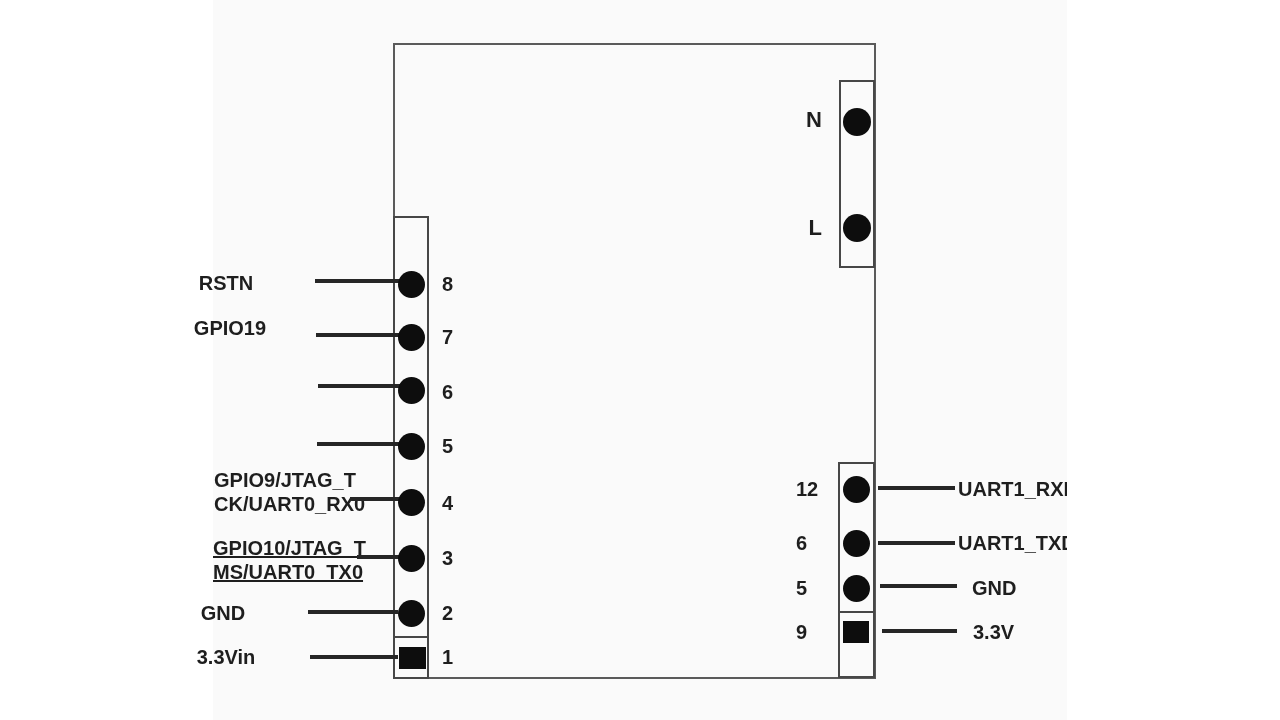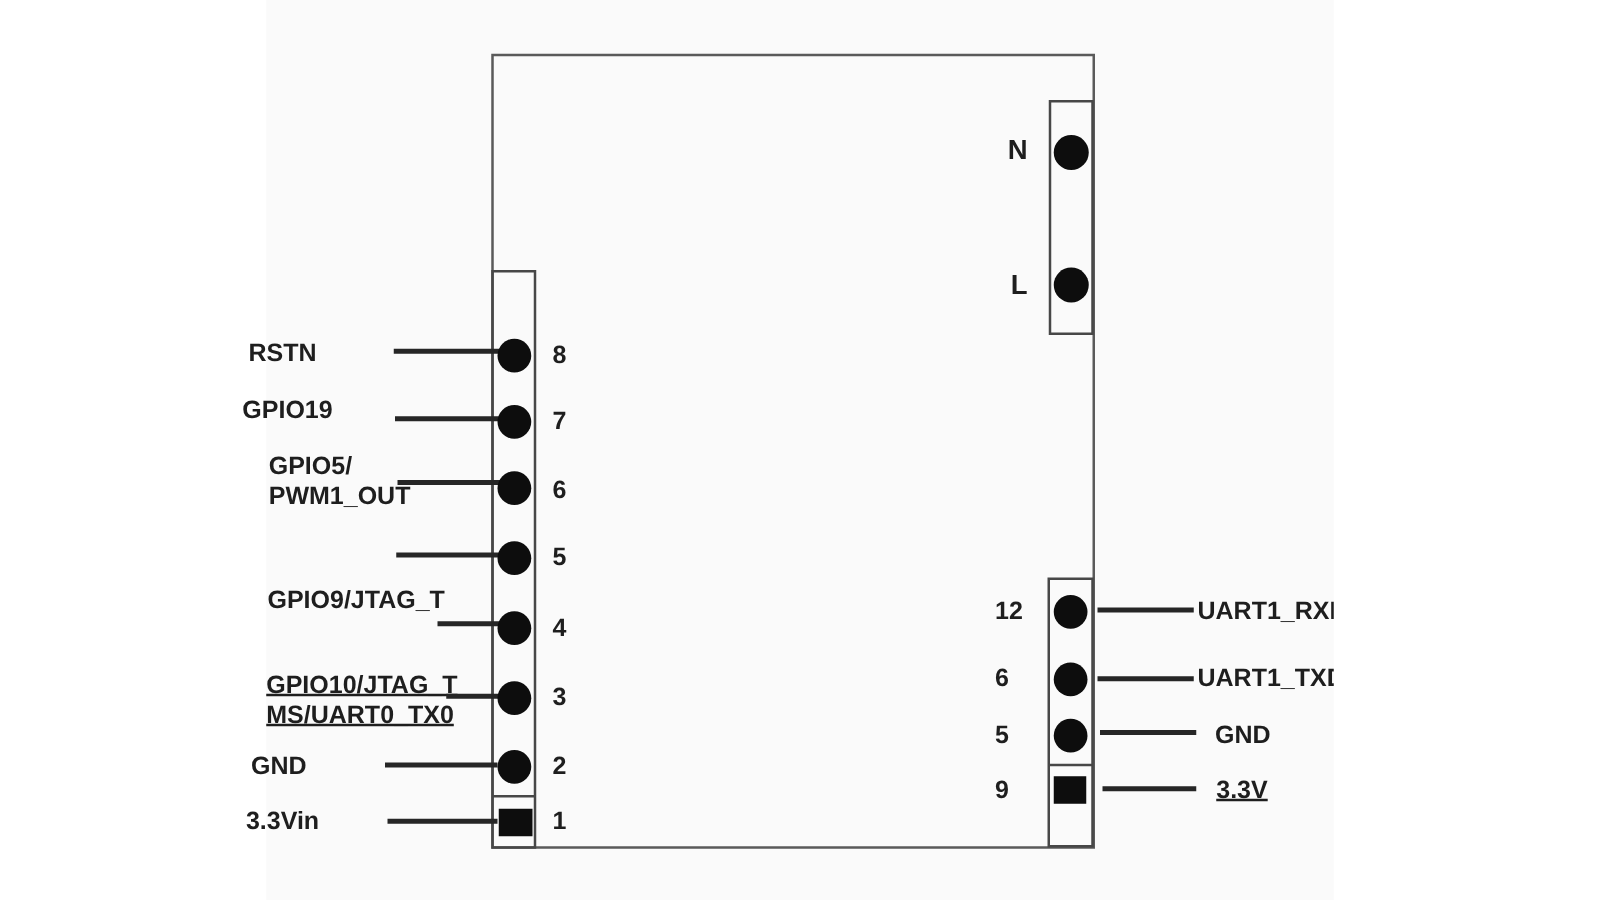--- a/index.html
+++ b/index.html
@@ -65,34 +65,31 @@
   <div class="abs lbl right-align" style="left:150px;top:271px;width:152px;">RSTN</div>
   <div class="abs leader" style="left:315px;top:279px;width:85px;"></div>
   <div class="abs pad-circle" style="left:398px;top:271px;"></div>
   <div class="abs num" style="left:442px;top:272px;">8</div>
 
   <div class="abs lbl right-align" style="left:150px;top:316px;width:160px;">GPIO19</div>
   <div class="abs leader" style="left:316px;top:333px;width:84px;"></div>
   <div class="abs pad-circle" style="left:398px;top:324px;"></div>
   <div class="abs num" style="left:442px;top:325px;">7</div>
 
-  <div class="abs lbl two-line" style="left:215px;top:361px;width:150px;">
-    <span>GPIO5/</span>
-    <span>PWM1_OUT</span>
-  </div>
   <div class="abs leader" style="left:318px;top:384px;width:82px;"></div>
   <div class="abs pad-circle" style="left:398px;top:377px;"></div>
   <div class="abs num" style="left:442px;top:380px;">6</div>
 
   <div class="abs leader" style="left:317px;top:442px;width:83px;"></div>
   <div class="abs pad-circle" style="left:398px;top:433px;"></div>
   <div class="abs num" style="left:442px;top:434px;">5</div>
 
   <div class="abs lbl two-line" style="left:214px;top:468px;width:160px;">
     <span>GPIO9/JTAG_T</span>
+    <span>CK/UART0_RX0</span>
   </div>
   <div class="abs leader" style="left:350px;top:497px;width:50px;"></div>
   <div class="abs pad-circle" style="left:398px;top:489px;"></div>
   <div class="abs num" style="left:442px;top:491px;">4</div>
 
   <div class="abs lbl two-line" style="left:213px;top:536px;width:160px;text-decoration:underline;">
     <span>GPIO10/JTAG_T</span>
     <span>MS/UART0_TX0</span>
   </div>
   <div class="abs leader" style="left:357px;top:555px;width:43px;"></div>
@@ -120,15 +117,15 @@
   <div class="abs lbl clip" style="left:958px;top:531px;width:109px;">UART1_TXD</div>
 
   <div class="abs num right-align" style="left:796px;top:576px;width:34px;">5</div>
   <div class="abs pad-circle" style="left:843px;top:575px;"></div>
   <div class="abs leader" style="left:880px;top:584px;width:77px;"></div>
   <div class="abs lbl" style="left:972px;top:576px;">GND</div>
 
   <div class="abs num right-align" style="left:796px;top:620px;width:34px;">9</div>
   <div class="abs pad-square" style="left:843px;top:621px;width:26px;"></div>
   <div class="abs leader" style="left:882px;top:629px;width:75px;"></div>
-  <div class="abs lbl" style="left:973px;top:620px;text-decoration:underline;">3.3V</div>
+  <div class="abs lbl" style="left:973px;top:620px;">3.3V</div>
 
 </div>
 
 </body></html>

